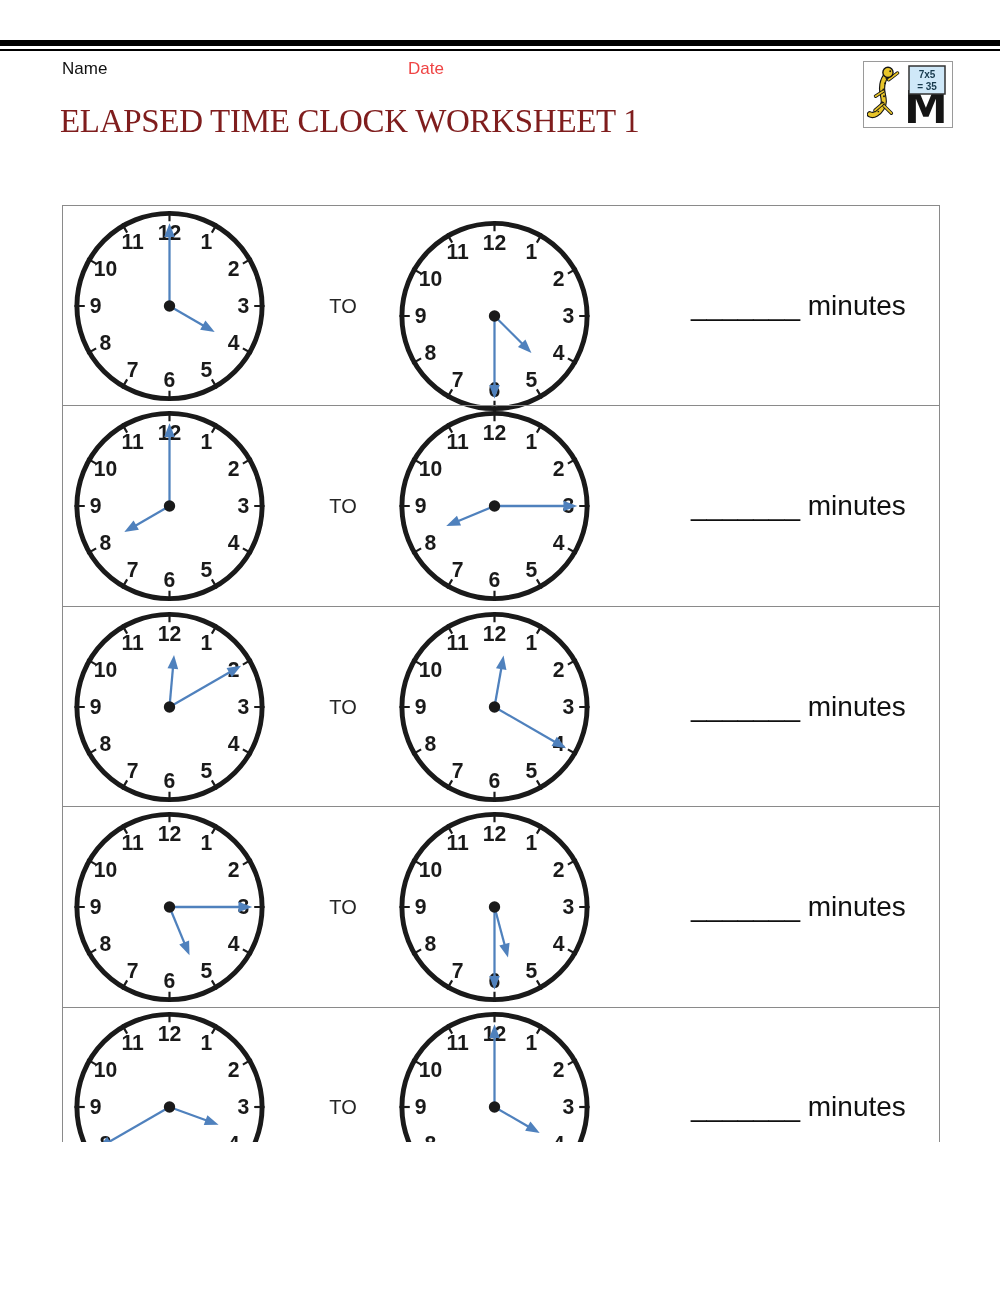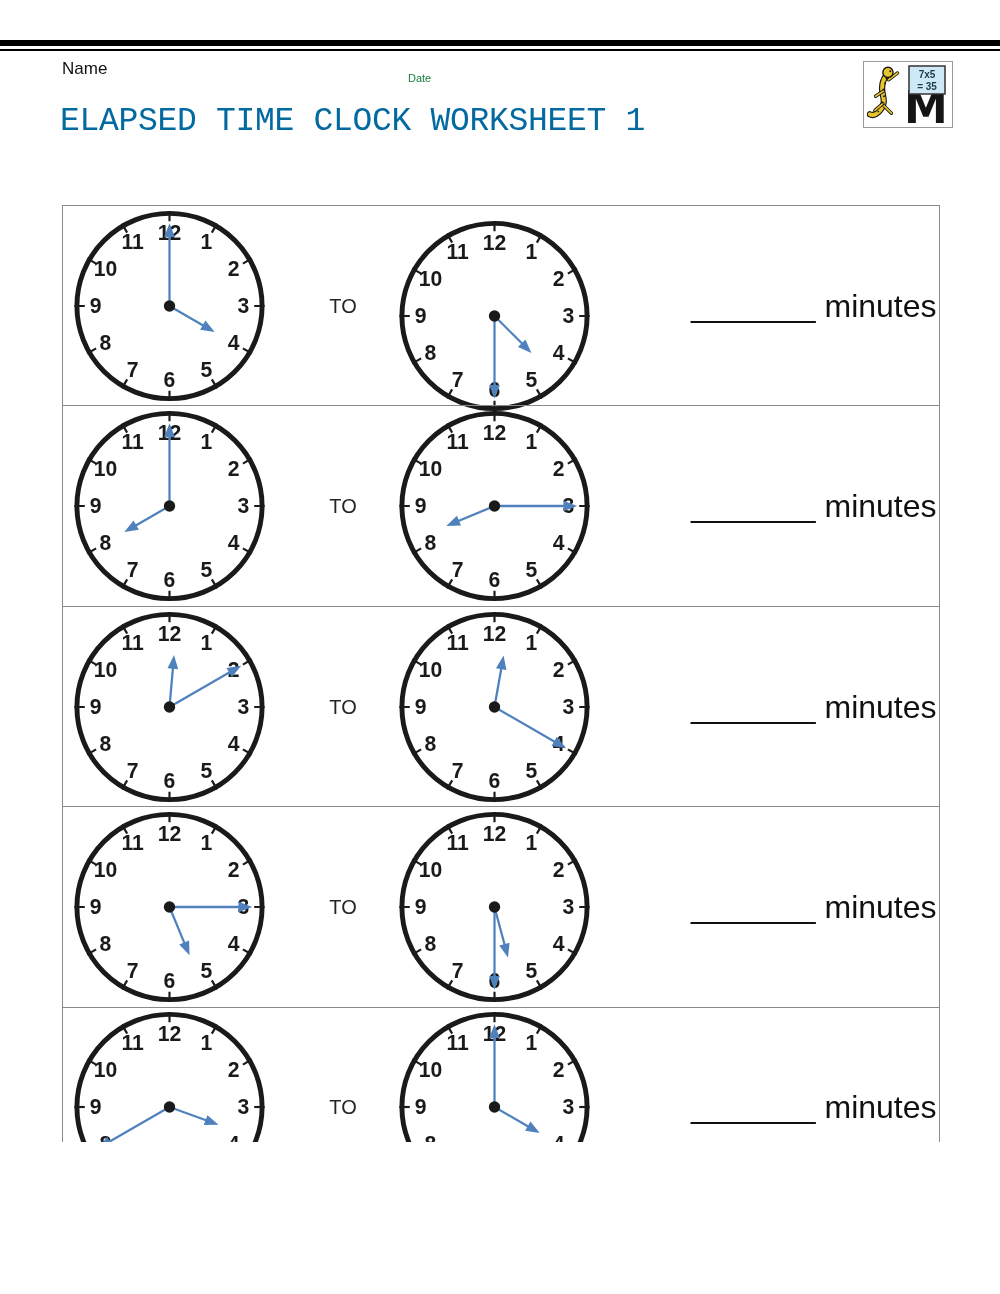--- a/index.html
+++ b/index.html
@@ -4,43 +4,43 @@
 <style>
   html,body{margin:0;padding:0;background:#fff;}
   .page{position:relative;width:1000px;height:1142px;background:#fff;
         font-family:"Liberation Sans",sans-serif;color:#1a1a1a;overflow:hidden;}
 
   
   .rule-thick{position:absolute;left:0;top:40px;width:1000px;height:6px;background:#000;}
   .rule-thin{position:absolute;left:0;top:49px;width:1000px;height:2px;background:#000;}
 
   .name-label{position:absolute;left:62px;top:59px;font-size:17px;color:#111;}
-  .date-label{position:absolute;left:408px;top:72px;font-size:11px;color:#15803d;}
+  .date-label{position:absolute;left:408px;top:59px;font-size:17px;color:#ef4444;}
 
   .logo-box{position:absolute;left:863px;top:61px;width:90px;height:67px;
             border:1.5px solid #9a9a9a;background:#fff;box-sizing:border-box;}
 
-  .title{position:absolute;left:60px;top:103px;font-family:Liberation Mono, monospace;
-         font-size:33px;letter-spacing:-0.3px;color:#0369a1;white-space:nowrap;}
+  .title{position:absolute;left:60px;top:103px;font-family:Liberation Serif, serif;
+         font-size:33px;letter-spacing:-0.3px;color:#7f1d1d;white-space:nowrap;}
   .instruction{position:absolute;left:61px;top:151px;font-size:25px;letter-spacing:-0.2px;
                color:#111;white-space:nowrap;}
 
   .sheet{position:absolute;left:62px;top:205px;width:878px;height:1003px;
          border:1.5px solid #8a8a8a;box-sizing:border-box;
          display:flex;flex-direction:column;}
   .w-row{position:relative;flex:1;border-top:1.5px solid #8a8a8a;box-sizing:border-box;}
   .w-row:first-child{border-top:none;}
 
   .clock{position:absolute;top:50%;transform:translateY(-50%);width:197px;height:197px;}
   .clock.a{left:8px;}
   .clock.b{left:333px;}
   .to-label{position:absolute;left:240px;width:80px;top:50%;transform:translateY(-50%);
             text-align:center;font-size:20px;color:#262626;}
   .answer{position:absolute;left:628px;top:50%;transform:translateY(-50%);
-          font-size:32px;color:#111;white-space:nowrap;}
+          font-size:28px;color:#111;white-space:nowrap;}
 
   
   .footer{position:absolute;left:374px;top:1221px;display:flex;align-items:flex-start;}
   .footer-logo{width:48px;height:50px;flex:0 0 auto;}
   .footer-text{margin-left:1px;}
   .tagline{font-size:11.5px;font-weight:bold;color:#111;white-space:nowrap;letter-spacing:0;}
   .prule{height:3px;background:#7030a0;margin:3px 0 2px 0;width:199px;}
   .wordmark{font-size:21px;font-weight:bold;letter-spacing:0.5px;color:#fff;
             -webkit-text-stroke:1.2px #1c1c1c;text-shadow:0 0 1px #444;
             margin-left:-26px;white-space:nowrap;}

